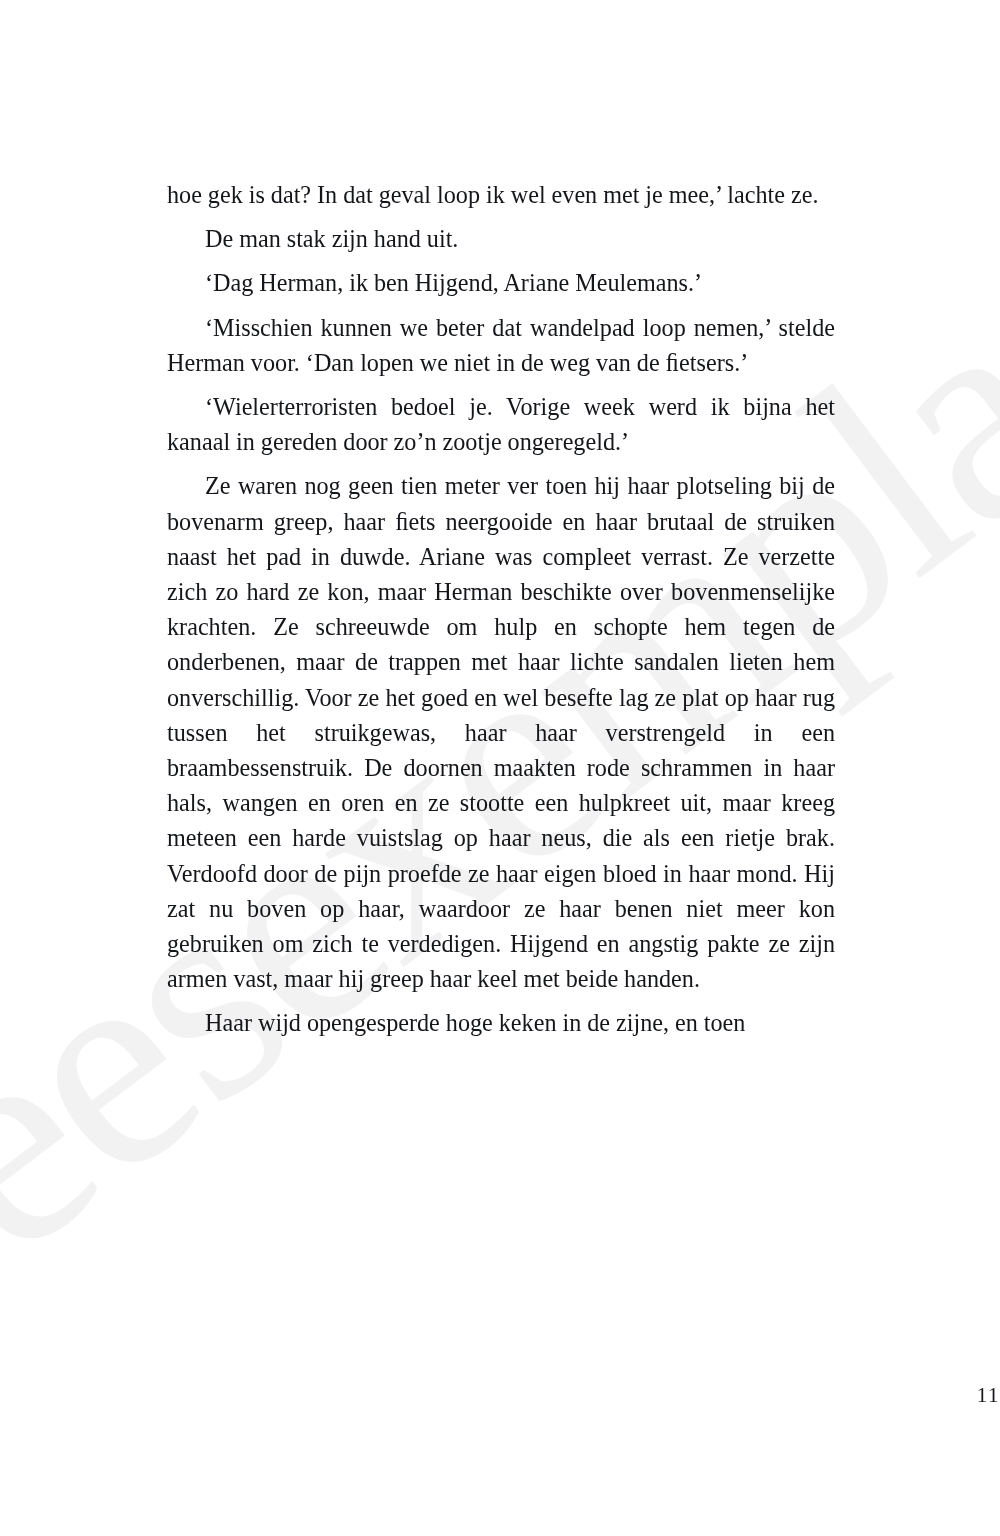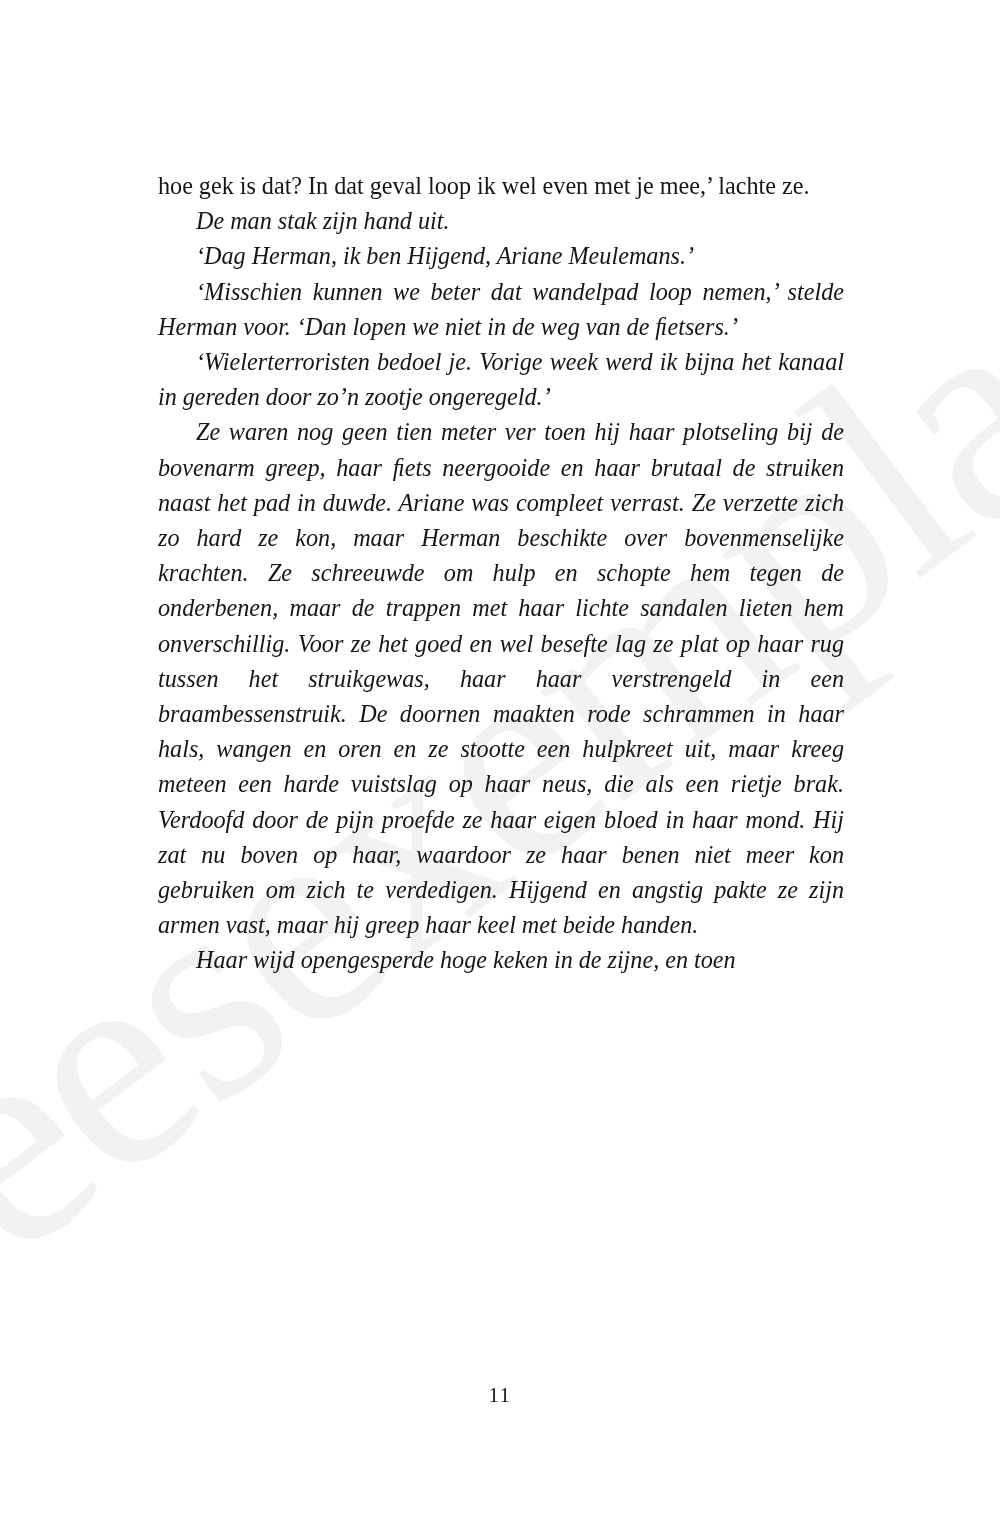--- a/index.html
+++ b/index.html
@@ -44,45 +44,44 @@
   
   .textblock {
     position: absolute;
     left: 158px;
     top: 168px;
     width: 686px;
     z-index: 2;
   }
 
   .para {
-    margin: 0;
+    margin: 9px;
     font-size: 24.2px;
     line-height: 35.2px;
     color: #14161a;
     text-align: justify;
     text-justify: inter-word;
     -webkit-hyphens: none;
     hyphens: none;
     word-spacing: -0.1px;
   }
   .para.indent {
     text-indent: 38px;
-    font-style: italic;
   }
   .para.last-line-left {
     text-align-last: left;
   }
 
   
   .folio {
     position: absolute;
     left: 0;
     right: 0;
     top: 1382px;
-    text-align: center;
+    text-align: right;
     font-size: 21px;
     line-height: 26px;
     letter-spacing: 1.5px;
     color: #14161a;
     z-index: 2;
   }
 </style>
 </head>
 <body>
 

